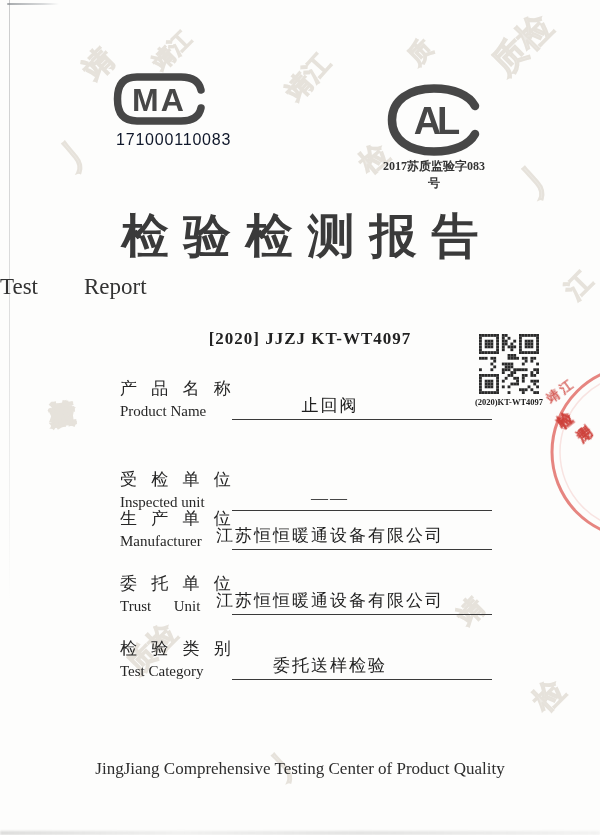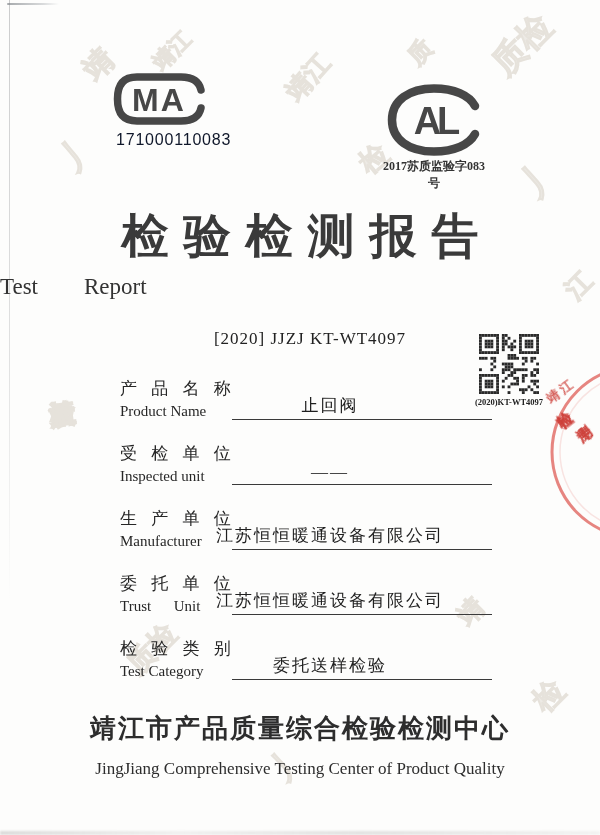--- a/index.html
+++ b/index.html
@@ -72,21 +72,21 @@
     position: absolute; top: 205px; left: 0; width: 100%;
     text-align: center; font-size: 47px; font-weight: 600;
     letter-spacing: 15px; text-indent: 15px; color: #3a3a3a;
   }
   .title-en {
     position: absolute; top: 274px; left: 0; width: 100%;
     text-align: left; font-size: 23px; color: #333; white-space: pre;
   }
   .report-number {
     position: absolute; top: 329px; left: 0; width: 100%;
-    text-align: center; font-size: 17px; font-weight: 400;
+    text-align: center; font-size: 17px; font-weight: 700;
     letter-spacing: 1px; color: #222; padding-left: 20px;
   }
 
   
   .qr-block { position: absolute; left: 464px; top: 334px; width: 90px; text-align: center; }
   .qr-block svg { display: block; margin: 0 auto; }
   .qr-caption { margin-top: 3px; font-size: 8.5px; font-weight: 700; color: #222; white-space: nowrap; }
 
   
   .row { position: absolute; left: 120px; width: 375px; height: 44px; }
@@ -94,21 +94,21 @@
   .row .en { font-size: 15px; color: #262626; margin-top: 3px; white-space: pre; }
   .row .line {
     position: absolute; left: 112px; bottom: 1px; width: 260px;
     border-bottom: 1.3px solid #3a3a3a; height: 26px;
     display: flex; align-items: flex-end; justify-content: center;
   }
   .row .value {
     font-size: 17px; color: #1f1f1f; letter-spacing: 2px;
     padding-right: 64px; padding-bottom: 2px; white-space: nowrap; font-family: Liberation Serif, serif;
   }
-  .row-1 { top: 377px; } .row-2 { top: 442px; } .row-3 { top: 507px; }
+  .row-1 { top: 377px; } .row-2 { top: 468px; } .row-3 { top: 507px; }
   .row-4 { top: 572px; } .row-5 { top: 637px; }
 
   
   .footer-zh {
     position: absolute; top: 711px; left: 0; width: 100%;
     text-align: center; font-size: 26px; font-weight: 700;
     letter-spacing: 2px; color: #2d2d2d;
   }
   .footer-en {
     position: absolute; top: 746px; left: 0; width: 100%;
@@ -402,21 +402,20 @@
     </div>
   </div>
   <div class="row row-5">
     <div class="zh">检 验 类 别</div>
     <div class="en">Test Category</div>
     <div class="line">
       <span class="value">委托送样检验</span>
     </div>
   </div>
 
-  <div class="footer-zh">靖江市产品质量综合检验检测中心</div>
   <div class="footer-en">JingJiang Comprehensive Testing Center of Product Quality</div>
 
   <div class="stamp">
     <svg width="85" height="180" viewBox="0 0 85 180">
       <circle cx="123" cy="82" r="86" fill="none" stroke="rgba(226,112,106,0.85)" stroke-width="3"></circle>
       <circle cx="123" cy="82" r="78" fill="none" stroke="rgba(226,112,106,0.18)" stroke-width="1.5"></circle>
     </svg>
     <div class="stamp-text stamp-arc">靖江</div>
     <div class="stamp-text stamp-colA">检验检</div>
     <div class="stamp-text stamp-colB">测专用</div>

